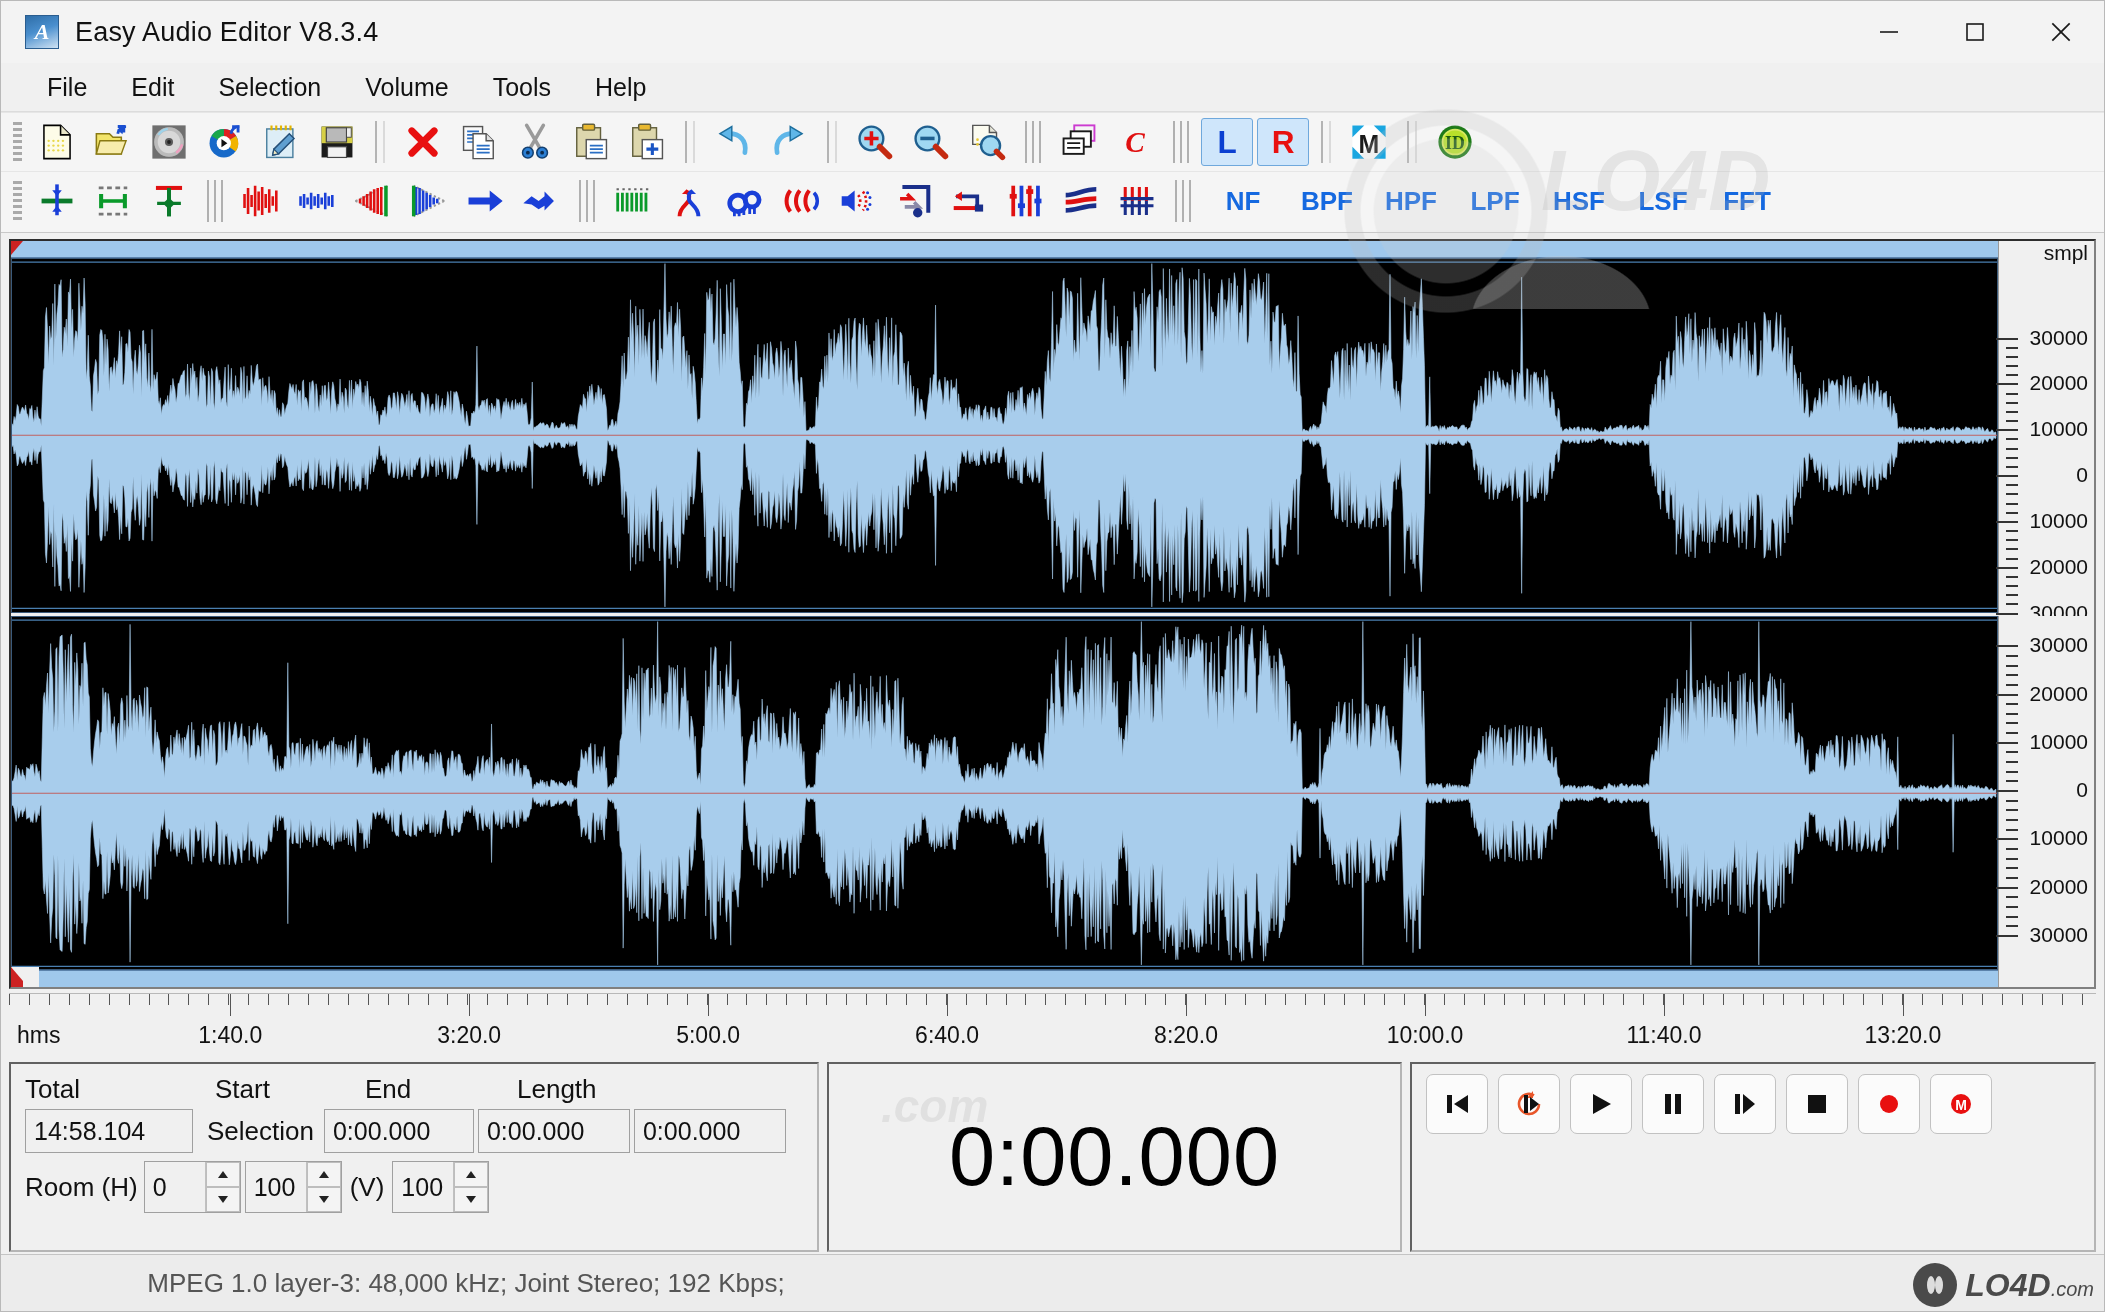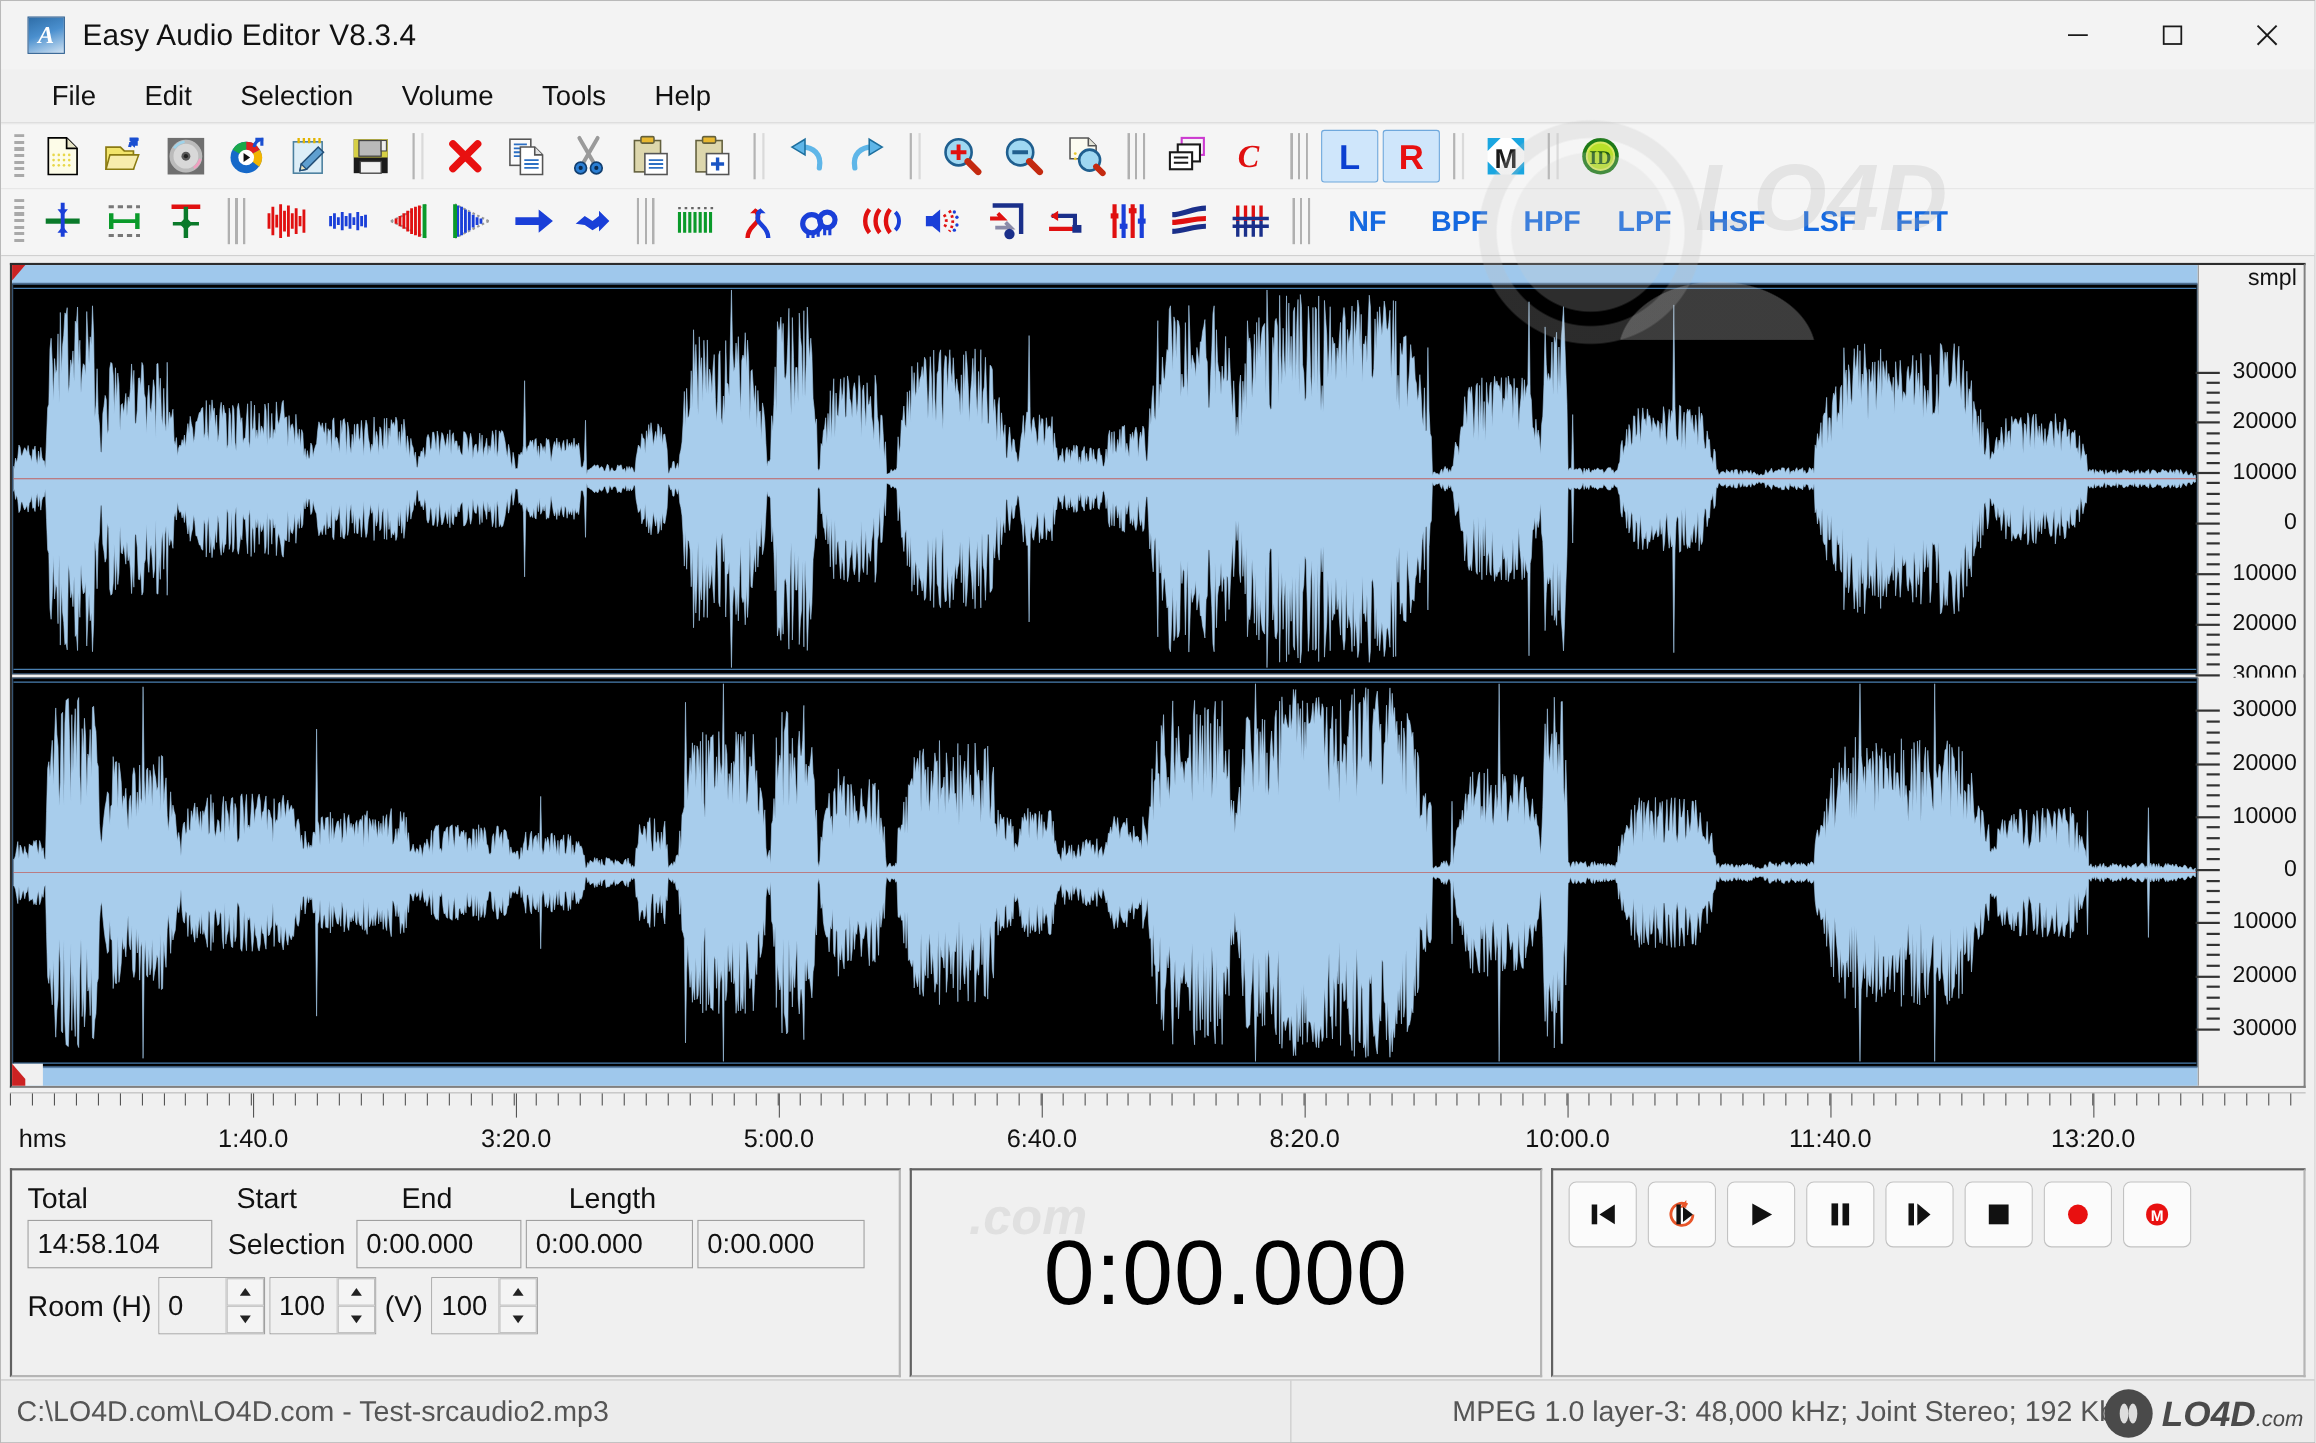--- a/index.html
+++ b/index.html
@@ -1105,21 +1105,20 @@
           <svg width="30" height="30" viewBox="0 0 30 30">
               <circle cx="15" cy="15" r="10" fill="#e81010"></circle>
               <text x="15" y="21" font-family="Liberation Sans, sans-serif" font-weight="bold" font-size="14" fill="#fff" text-anchor="middle">M</text>
             </svg>
         </div>
       </div>
     </div>
   </div>
 
   <div class="statusbar">
-    <div class="sb-left">C:\LO4D.com\LO4D.com - Test-srcaudio2.mp3</div>
     <div class="sb-right">MPEG 1.0 layer-3: 48,000 kHz; Joint Stereo; 192 Kbps;</div>
   </div>
 
   <div class="wm wm-big"></div>
   <div class="wm wm-text wm-lo4d-top">LO4D</div>
   <div class="wm wm-text wm-center2">.com</div>
   <div class="wm wm-brand">
     <div class="circ">
       <svg width="26" height="26" viewBox="0 0 26 26">
           <ellipse cx="9" cy="13" rx="4" ry="9" fill="#ddd"></ellipse>

